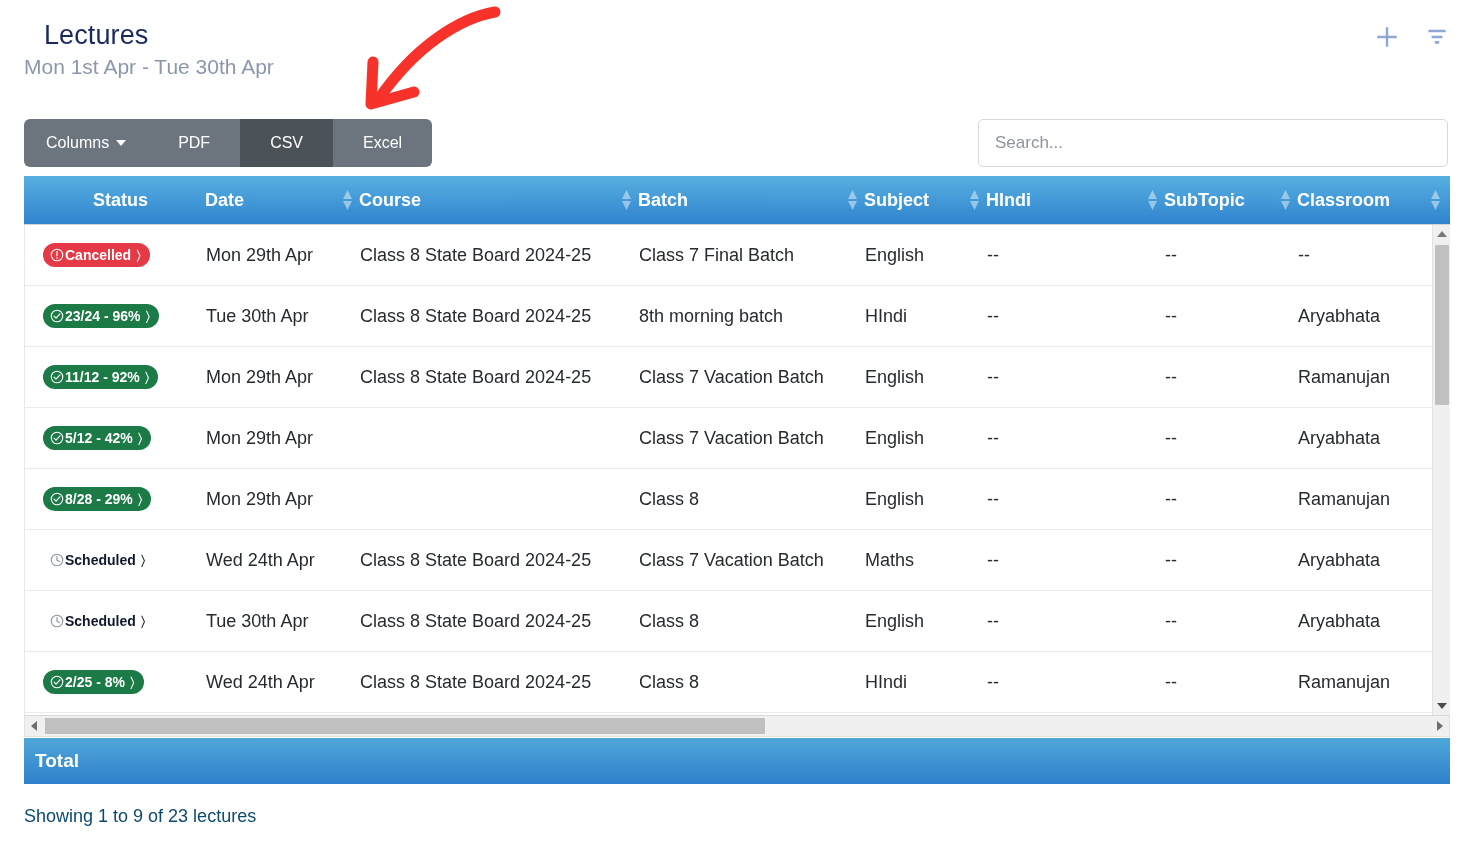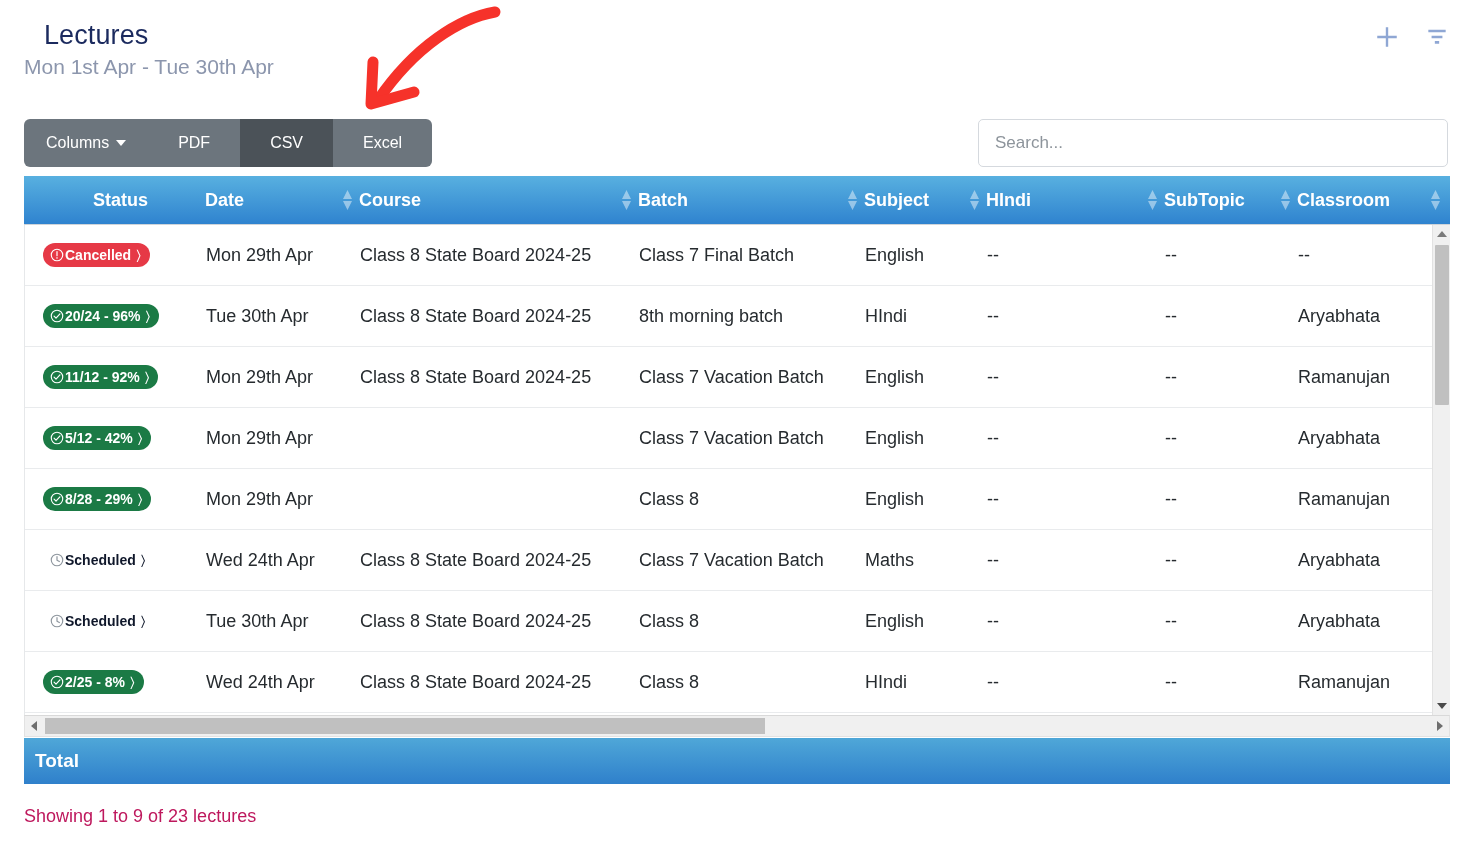--- a/index.html
+++ b/index.html
@@ -166,21 +166,21 @@
   .total-row {
     position: absolute; left: 0; top: 562px; width: 1426px; height: 46px;
     background: linear-gradient(180deg, #4fa7d8 0%, #2f80cb 100%);
     color: #ffffff; font-size: 19px; font-weight: bold;
     display: flex; align-items: center; padding-left: 11px;
   }
 
   
   .footer-info {
     position: absolute; left: 24px; top: 806px;
-    font-size: 18px; color: #be185d;
+    font-size: 18px; color: #0c4a6e;
   }
 
   
   .annot-arrow {
     position: absolute; left: 340px; top: 0px;
     width: 180px; height: 125px; pointer-events: none;
   }
 </style>
 </head>
 <body>
@@ -283,21 +283,21 @@
           <div class="cell c-subtopic">--</div>
           <div class="cell c-classroom">--</div>
         </div>
         <div class="row">
           <div class="cell c-status">
             <span class="badge done">
               <svg viewBox="0 0 20 20" width="14" height="14">
                 <circle cx="10" cy="10" r="8.2" fill="none" stroke="#ffffff" stroke-width="1.6"></circle>
                 <path d="M5.8 10.2 L8.6 13 L14.2 7" fill="none" stroke="#ffffff" stroke-width="1.7" stroke-linecap="round" stroke-linejoin="round"></path>
               </svg>
-              <span>20/24 - 96%</span>
+              <span>23/24 - 96%</span>
               <span class="chev">〉</span>
             </span>
           </div>
           <div class="cell c-date">Tue 30th Apr</div>
           <div class="cell c-course">Class 8 State Board 2024-25</div>
           <div class="cell c-batch">8th morning batch</div>
           <div class="cell c-subject">HIndi</div>
           <div class="cell c-topic">--</div>
           <div class="cell c-subtopic">--</div>
           <div class="cell c-classroom">Aryabhata</div>

